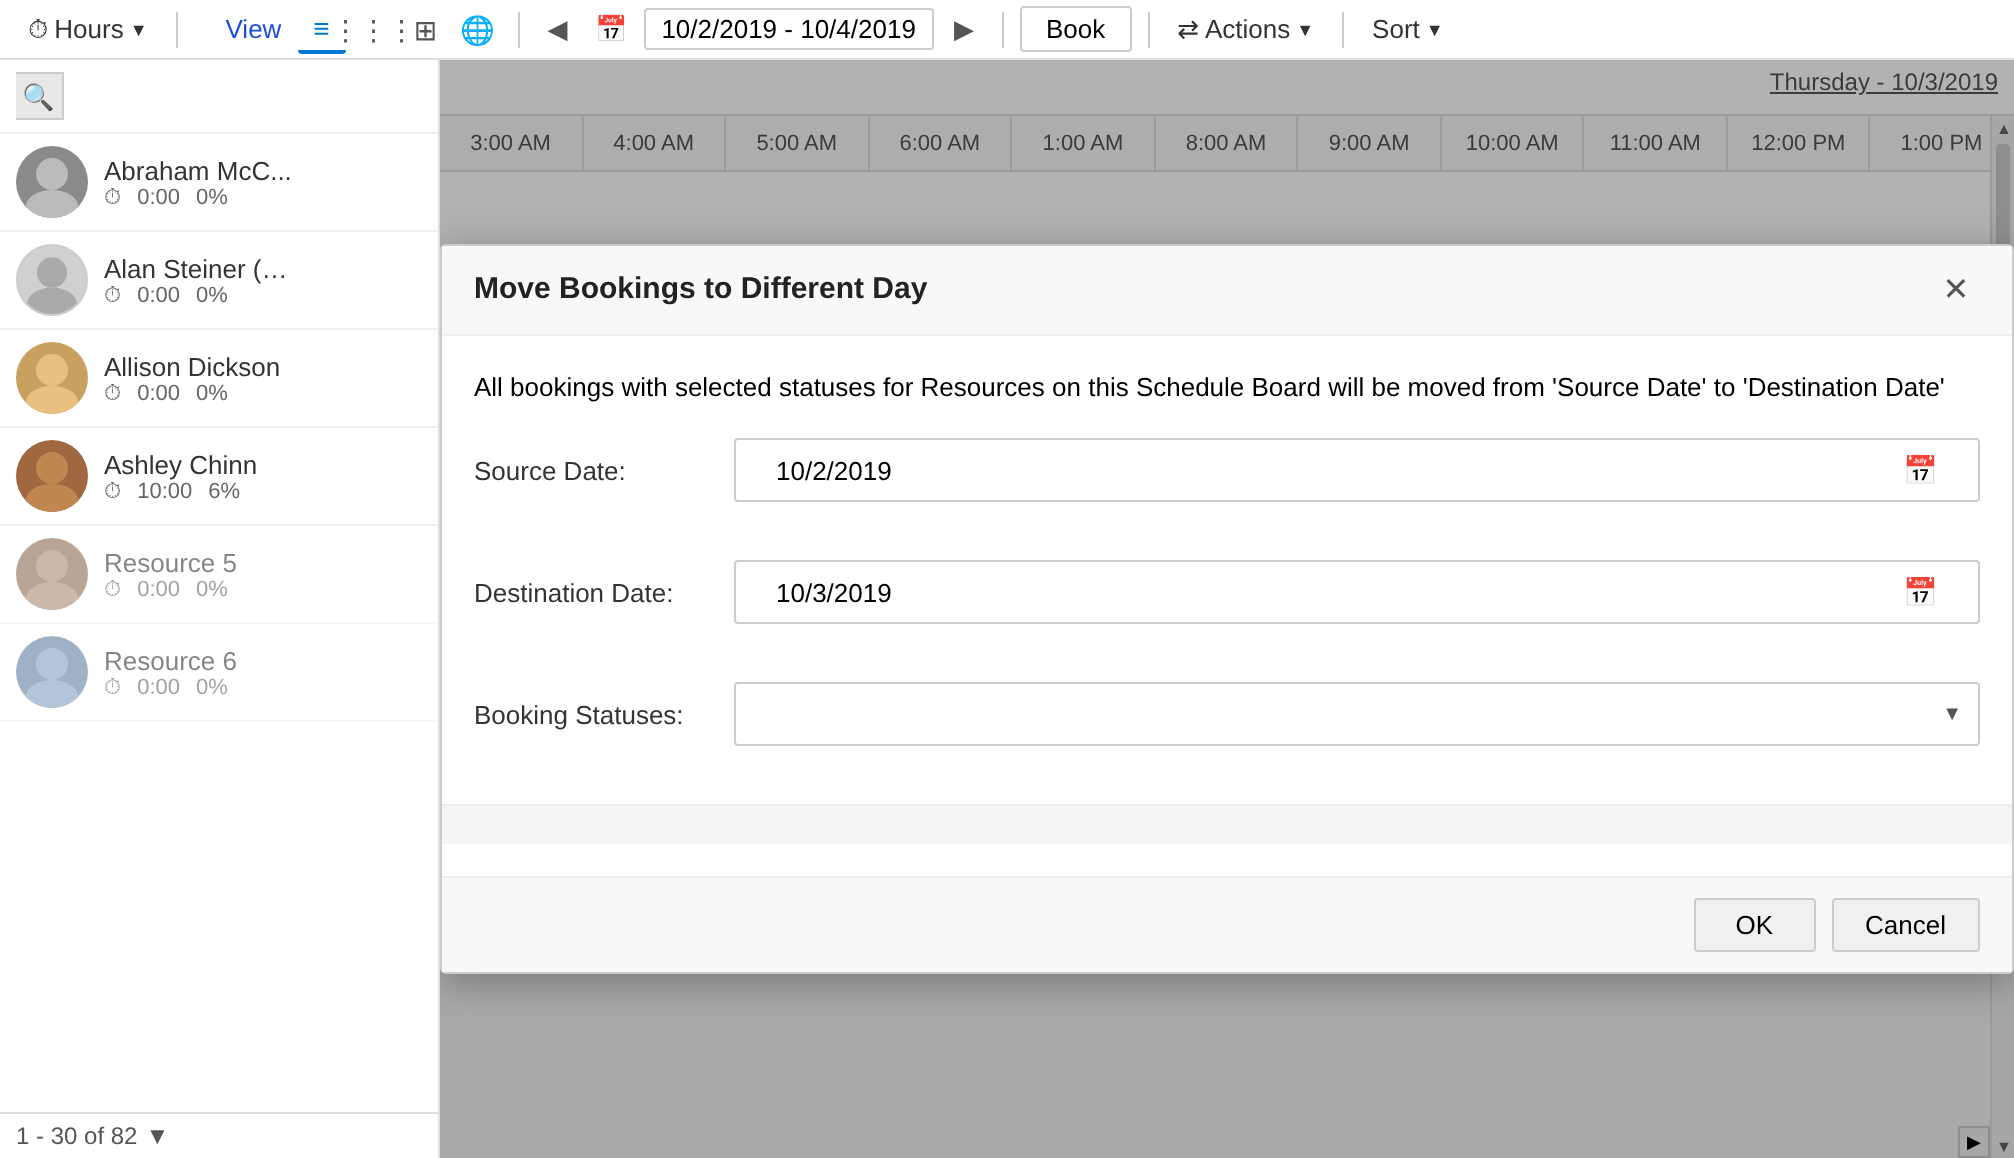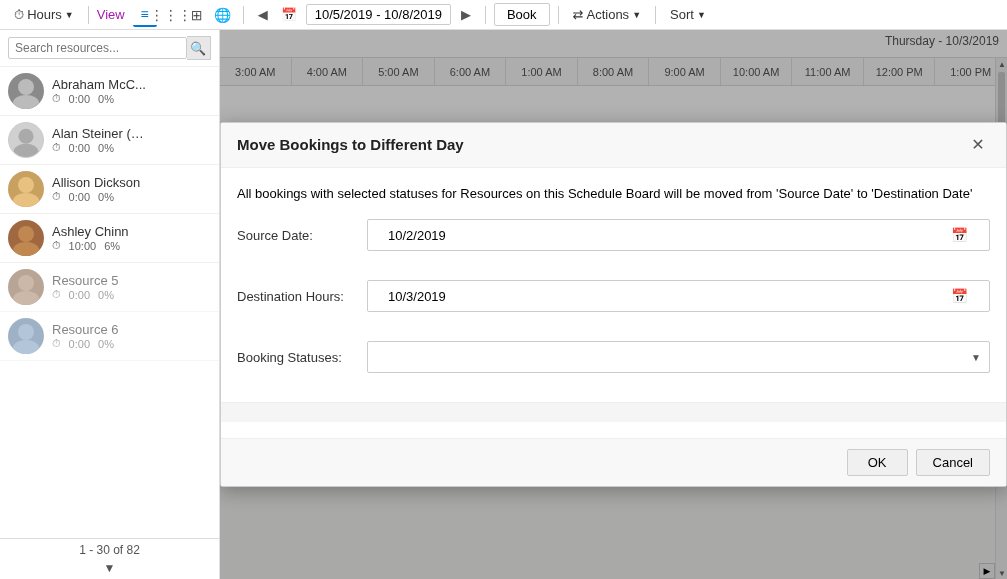--- a/index.html
+++ b/index.html
@@ -156,39 +156,39 @@
     
     .pagination {
       display: flex;
       align-items: center;
       padding: 4px 8px;
       border-top: 1px solid #ddd;
       font-size: 12px;
       color: #555;
       background: #fff;
       gap: 4px;
-      flex-direction: column;
     }
 
     
     .schedule-area {
       flex: 1;
       display: flex;
       flex-direction: column;
       position: relative;
       overflow: hidden;
     }
     .day-header {
       background: #fff;
       border-bottom: 1px solid #ddd;
       text-align: right;
       padding: 4px 8px;
       font-size: 12px;
       color: #555;
       height: 28px;
+      text-decoration: underline;
     }
     .time-header {
       display: flex;
       background: #f8f8f8;
       border-bottom: 1px solid #ddd;
       height: 28px;
       flex-shrink: 0;
       overflow: hidden;
     }
     .time-slot {
@@ -378,33 +378,33 @@
 
 <div class="toolbar">
 
   <button class="toolbar-btn">
     <span>⏱</span>
     <span>Hours</span>
     <span class="caret">▼</span>
   </button>
   <div class="toolbar-separator"></div>
 
-  <span style="font-size:13px;color:#a21caf;margin-right:4px;">View</span>
+  <span style="font-size:13px;color:#1d4ed8;margin-right:4px;margin-left:16px;">View</span>
   <div class="toolbar-icon-group">
     <div class="toolbar-icon-btn active" title="List view">≡</div>
     <div class="toolbar-icon-btn" title="Chart view">⋮⋮⋮</div>
     <div class="toolbar-icon-btn" title="Grid view">⊞</div>
     <div class="toolbar-icon-btn" title="Map view">🌐</div>
   </div>
   <div class="toolbar-separator"></div>
 
   <div class="date-nav">
     <div class="nav-arrow">◀</div>
     <div class="toolbar-icon-btn" style="font-size:13px;">📅</div>
-    <span class="date-range">10/5/2019 - 10/8/2019</span>
+    <span class="date-range">10/2/2019 - 10/4/2019</span>
     <div class="nav-arrow">▶</div>
   </div>
   <div class="toolbar-separator"></div>
 
   <button class="book-btn">Book</button>
   <div class="toolbar-separator"></div>
 
   <button class="toolbar-btn">
     <span>⇄</span>
     <span>Actions</span>
@@ -415,21 +415,20 @@
   <button class="toolbar-btn">
     <span>Sort</span>
     <span class="caret">▼</span>
   </button>
 </div>
 
 <div class="main-layout">
 
   <div class="left-panel">
     <div class="search-bar">
-      <input type="text" class="search-input" placeholder="Search resources..." style="">
       <div class="search-icon-btn">🔍</div>
     </div>
 
     <div class="resource-list">
 
       <div class="resource-item">
         <div class="avatar" style="background:#8a8a8a;">
           <svg width="36" height="36" viewBox="0 0 36 36">
               <circle cx="18" cy="14" r="8" fill="#bbb"></circle>
               <ellipse cx="18" cy="30" rx="13" ry="8" fill="#bbb"></ellipse>
@@ -596,21 +595,21 @@
 
           <div class="form-row">
             <label class="form-label">Source Date:</label>
             <div class="form-control">
               <input type="text" value="10/2/2019" style="">
               <span class="cal-icon">📅</span>
             </div>
           </div>
 
           <div class="form-row">
-            <label class="form-label">Destination Hours:</label>
+            <label class="form-label">Destination Date:</label>
             <div class="form-control">
               <input type="text" value="10/3/2019" style="">
               <span class="cal-icon">📅</span>
             </div>
           </div>
 
           <div class="form-row">
             <label class="form-label">Booking Statuses:</label>
             <div class="form-control-select">
               <span class="select-text"></span>

